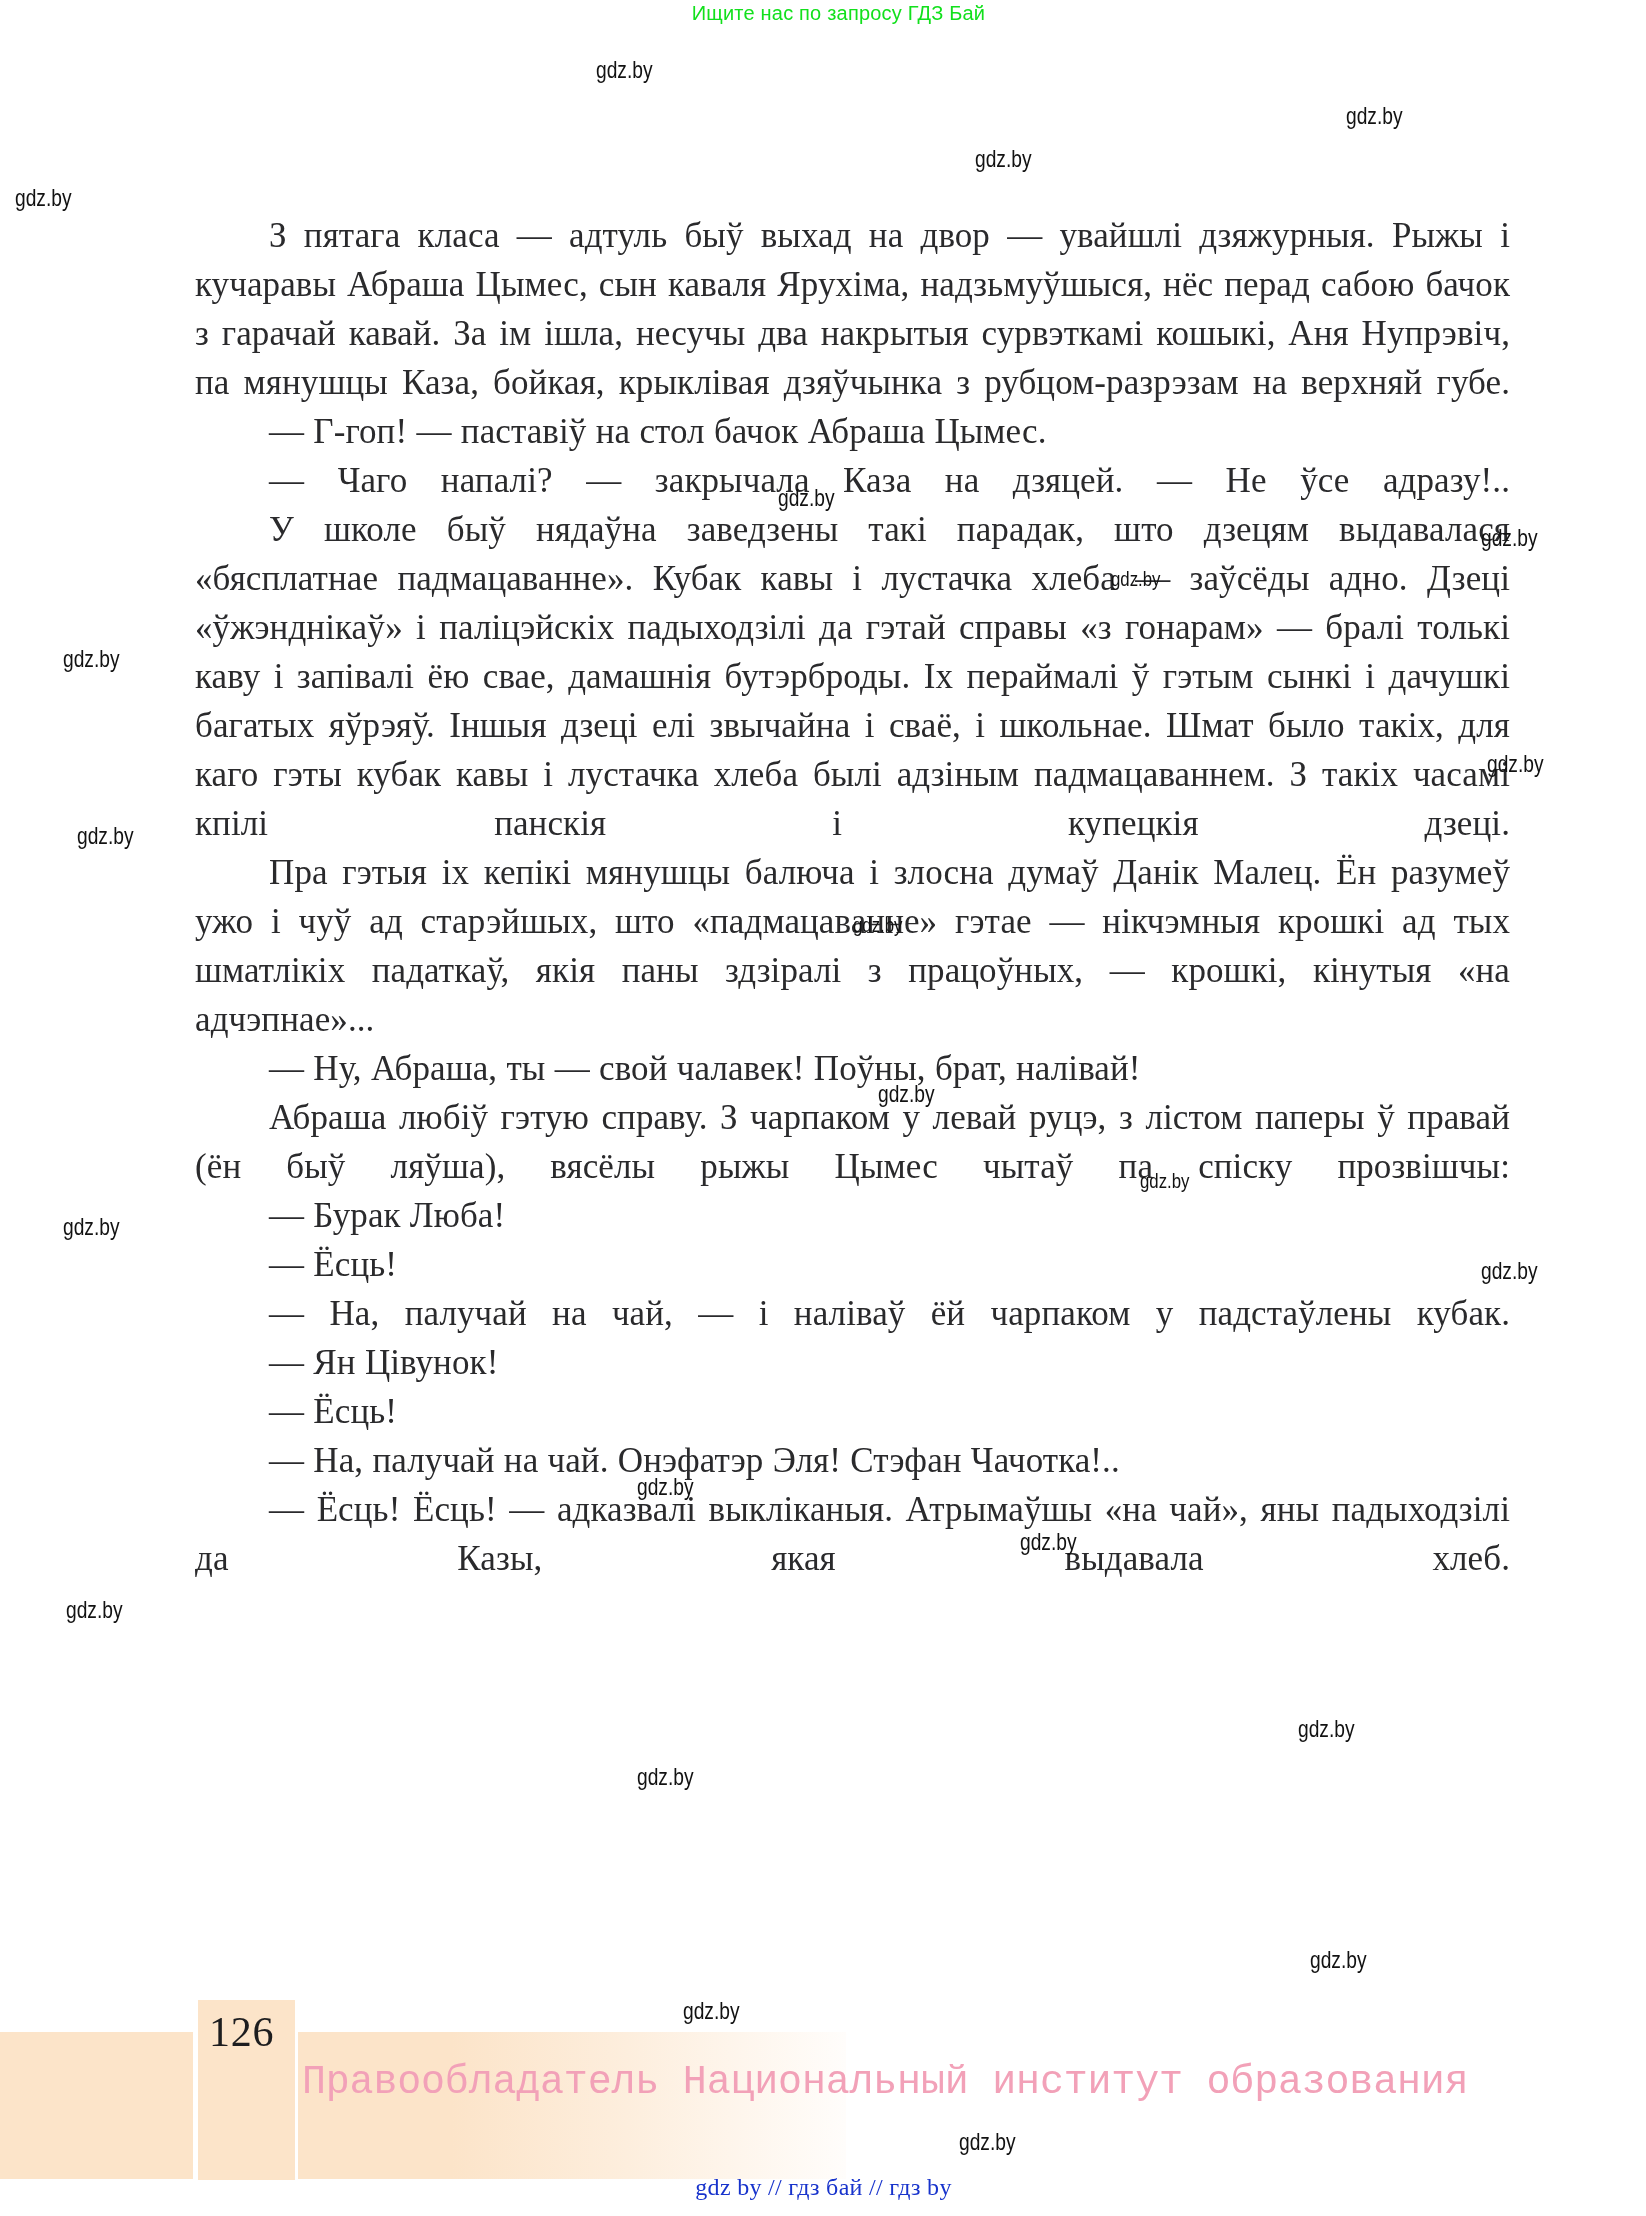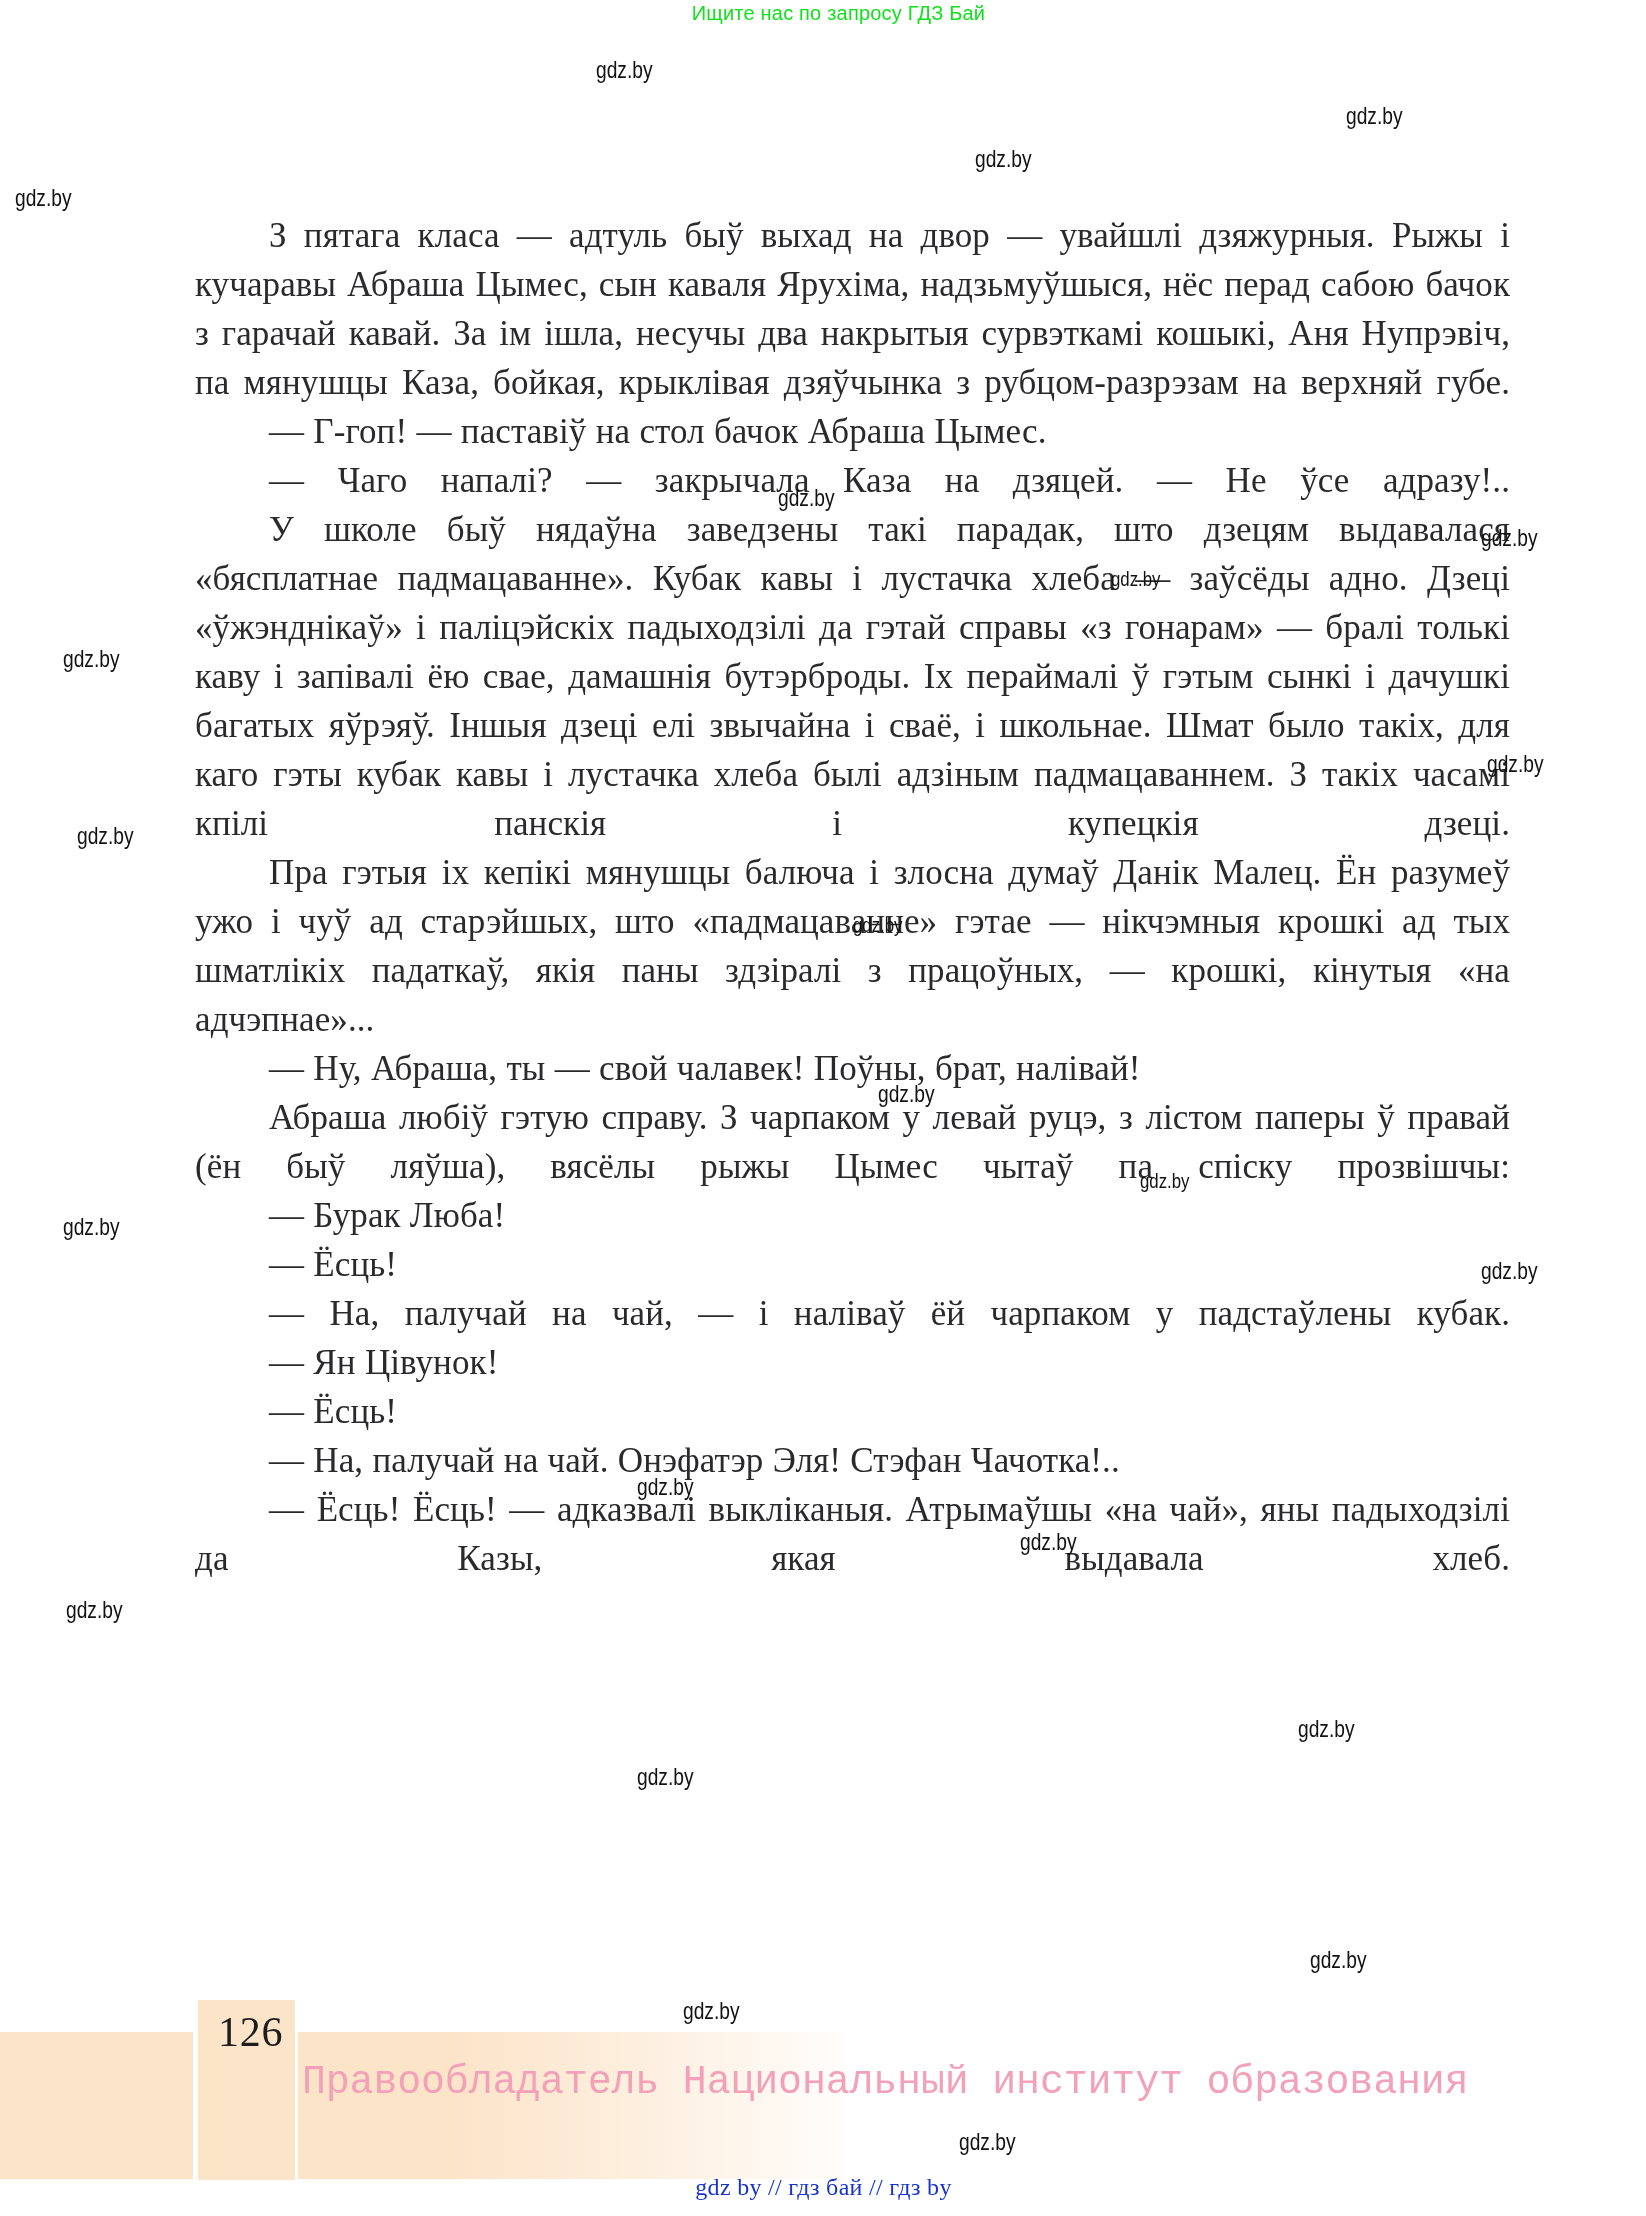--- a/index.html
+++ b/index.html
@@ -87,21 +87,21 @@
   #beige-wide {
     left: 298px;
     top: 2032px;
     width: 548px;
     height: 147px;
     background: linear-gradient(to right, #fce4c9 0%, #fce4c9 28%, #fdeedd 60%, #fffdfb 100%);
   }
 
   .page-number {
     position: absolute;
-    left: 218px;
+    left: 209px;
     top: 2008px;
     font-family: "Liberation Serif", "DejaVu Serif", serif;
     font-size: 42px;
     color: #1d1d1f;
     letter-spacing: 0.8px;
   }
 
   .copyright-wm {
     position: absolute;
     left: 302px;

